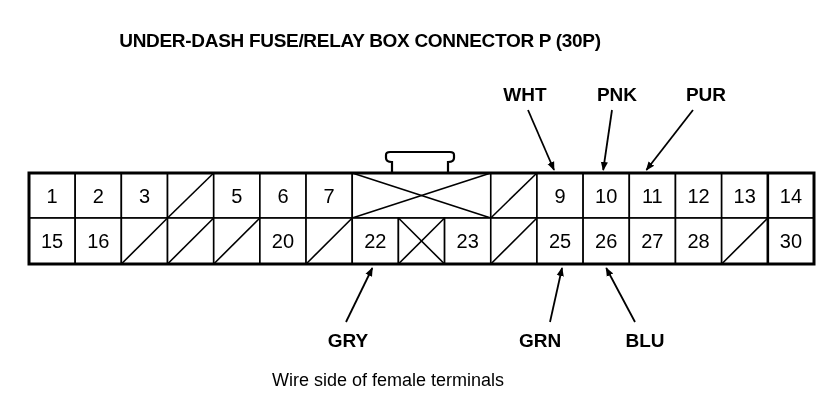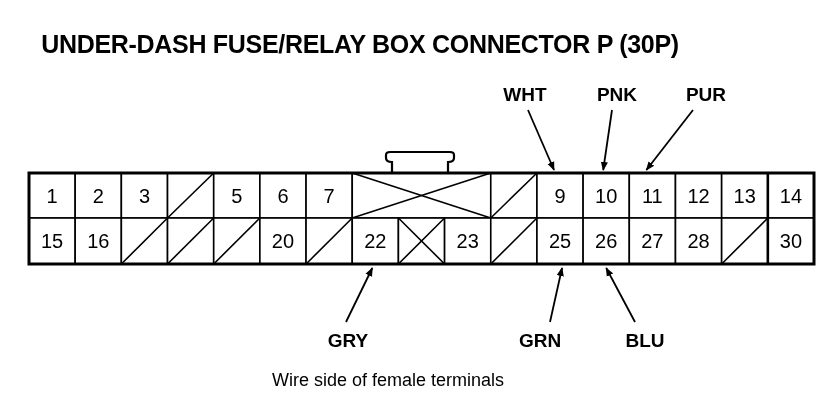--- a/index.html
+++ b/index.html
@@ -1,17 +1,17 @@
 <!DOCTYPE html>
 <html><head>
 <meta charset="utf-8">
 <style>
   html,body{margin:0;padding:0;background:#fff;}
   body{width:832px;height:406px;position:relative;overflow:hidden;font-family:"Liberation Sans",sans-serif;color:#000;}
-  #title{position:absolute;left:0;width:720px;top:30px;text-align:center;font-weight:bold;font-size:25px;letter-spacing:-0.3px;}
+  #title{position:absolute;left:0;width:720px;top:30px;text-align:center;font-weight:bold;font-size:19px;letter-spacing:-0.3px;}
   #caption{position:absolute;left:0;width:776px;top:370px;text-align:center;font-size:18px;}
   svg{position:absolute;left:0;top:0;}
   .cellnum{font-family:"Liberation Sans",sans-serif;font-size:20px;}
   .wlabel{font-family:"Liberation Sans",sans-serif;font-weight:bold;font-size:19px;}
 </style>
 </head>
 <body>
 
 <div id="title">UNDER-DASH FUSE/RELAY BOX CONNECTOR P (30P)</div>
 

